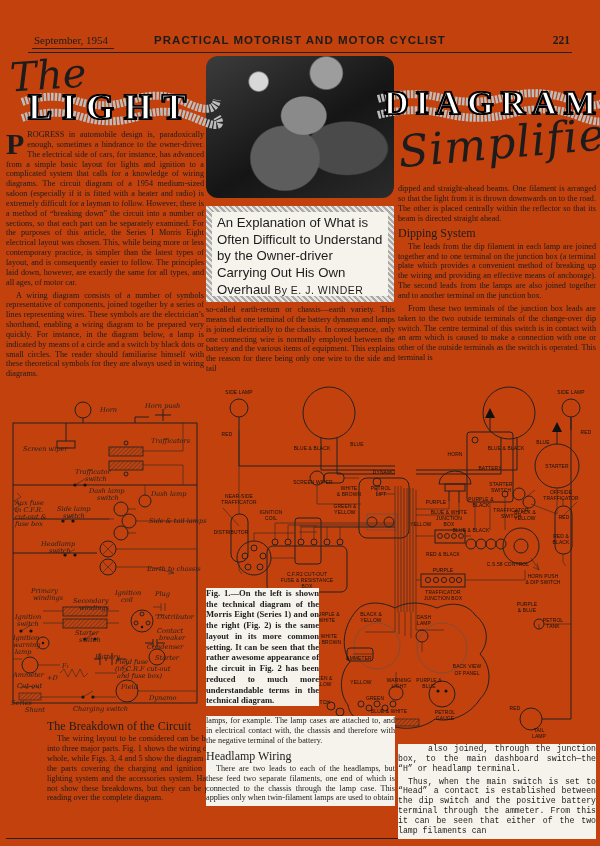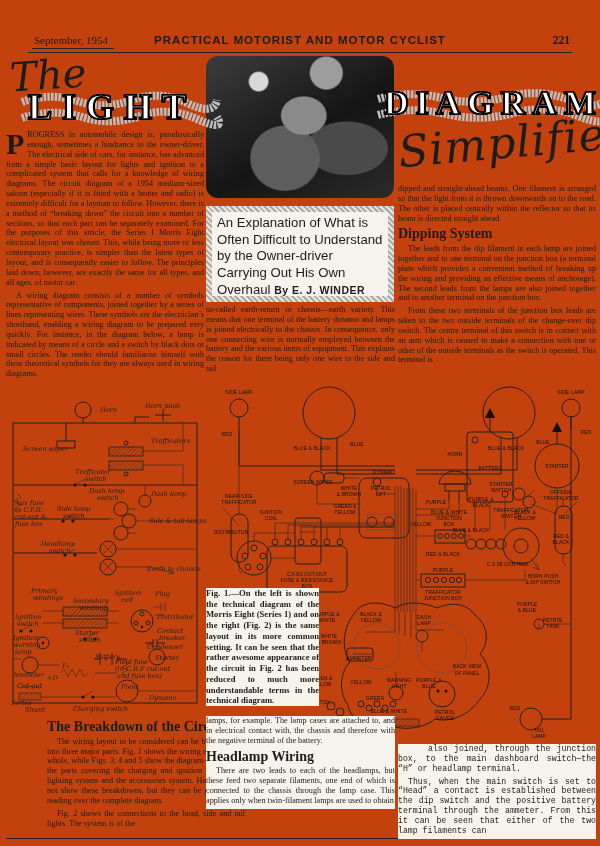--- a/index.html
+++ b/index.html
@@ -27,30 +27,30 @@
            radial-gradient(circle at 64% 12%,#9d9d9d 0 9%,rgba(0,0,0,0) 10%),
            radial-gradient(ellipse at 52% 42%,#8a8a8a 0 16%,rgba(0,0,0,0) 17%),
            radial-gradient(ellipse at 42% 72%,#5d5d5d 0 22%,rgba(0,0,0,0) 23%),
            radial-gradient(ellipse at 75% 65%,#4a4a4a 0 20%,rgba(0,0,0,0) 21%),
            linear-gradient(148deg,#3c3c3c,#151515 55%,#2b2b2b);}
   
   .col{position:absolute;font-size:8.2px;line-height:1.2;text-align:justify;}
   .col p{margin:0 0 3px 0;}
   .ind{text-indent:10px;}
   .dropcap{float:left;font-size:30px;line-height:24px;font-weight:bold;padding:2px 3px 0 0;}
-  .subhead{font-weight:bold;font-size:14px;margin:3px 0 1px 0;}
+  .subhead{font-weight:normal;font-size:12px;margin:3px 0 1px 0;}
   #left-col{left:6px;top:130px;width:198px;}
   #mid-col{left:206px;top:305px;width:189px;}
   #right-col{left:398px;top:184px;width:198px;}
   
   #standfirst{position:absolute;left:206px;top:206px;width:188px;height:96px;
               background:repeating-linear-gradient(45deg,#aaa 0 2px,#e8e6df 2px 4px);padding:0;}
   #standfirst-inner{position:absolute;left:6px;top:6px;right:6px;bottom:6px;background:#f5f3ec;
               font-family:"Liberation Sans",sans-serif;font-size:13.2px;line-height:1.26;padding:3px 5px;}
-  #byline{font-weight:bold;font-size:10.5px;letter-spacing:.5px;}
+  #byline{font-weight:normal;font-size:10.5px;letter-spacing:.5px;}
   
   #fig-caption{position:absolute;left:206px;top:588px;width:113px;font-weight:bold;font-size:8.6px;
                line-height:1.25;text-align:justify;background:#f5f3ec;z-index:5;font-family:Liberation Serif, serif;}
   
   #bottom-left{left:6px;top:716px;width:198px;margin-left:41px;}
   #bottom-mid{left:206px;top:716px;width:189px;background:#f5f3ec;z-index:5;}
   #bottom-right{left:398px;top:744px;width:198px;background:#f5f3ec;z-index:5;font-family:Liberation Mono, monospace;}
   #footrule{position:absolute;left:6px;right:6px;top:838px;border-top:1.5px solid #222;}
   
   svg{position:absolute;overflow:visible;}
@@ -444,21 +444,20 @@
       <text x="306" y="324" class="f2-label">RED</text>
       <text x="330" y="346" class="f2-label">TAIL</text>
       <text x="330" y="352" class="f2-label">LAMP</text>
     </svg>
 
   <div id="fig-caption">Fig. 1.—On the left is shown the technical diagram of the Morris Eight (Series 1) and on the right (Fig. 2) is the same layout in its more common setting. It can be seen that the rather awesome appearance of the circuit in Fig. 2 has been reduced to much more understandable terms in the technical diagram.</div>
 
   <div id="bottom-left" class="col">
     <div class="subhead">The Breakdown of the Circuit</div>
     <p class="ind">The wiring layout to be considered can be broken down into three major parts. Fig. 1 shows the wiring diagram as a whole, while Figs. 3, 4 and 5 show the diagram divided into the parts covering the charging and ignition system, the lighting system and the accessories system. Handbooks do not show these breakdowns, but they can be prepared by reading over the complete diagram.</p>
-    <p class="ind">Fig. 2 shows the connections to the head, side and tail lights. The system is of the</p>
   </div>
 
   <div id="bottom-mid" class="col">
     <p>lamps, for example. The lamp cases are attached to, and in electrical contact with, the chassis and therefore with the negative terminal of the battery.</p>
     <div class="subhead">Headlamp Wiring</div>
     <p class="ind">There are two leads to each of the headlamps, but these feed two separate filaments, one end of which is connected to the chassis through the lamp case. This applies only when twin-filament lamps are used to obtain</p>
   </div>
 
   <div id="bottom-right" class="col">
     <p style="text-indent:30px">also joined, through the junction box, to the main dashboard switch—the “H” or headlamp terminal.</p>

